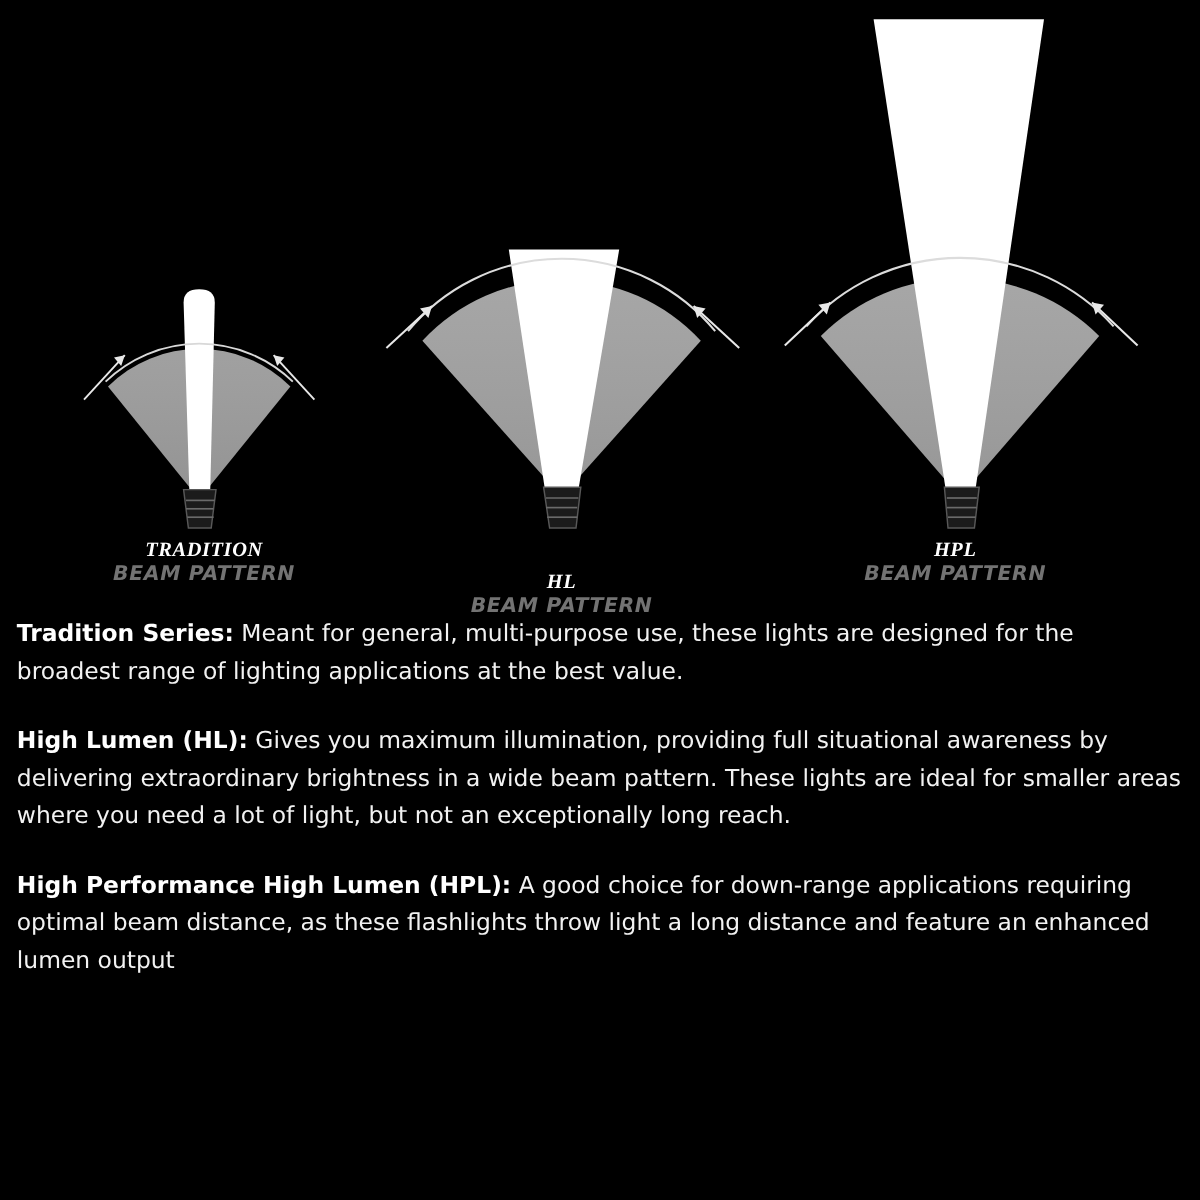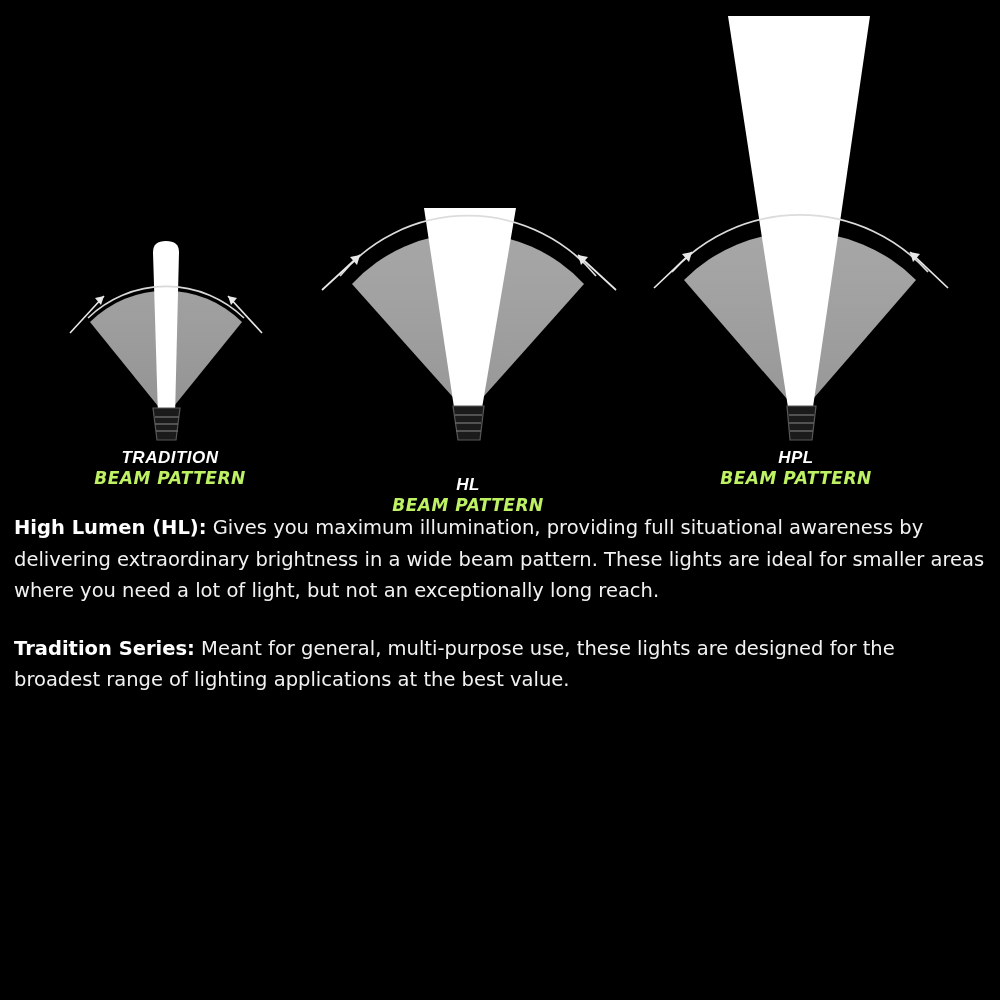--- a/index.html
+++ b/index.html
@@ -24,35 +24,35 @@
     height: 500px;
   }
 
   .beam-label {
     position: absolute;
     text-align: center;
     line-height: 1.18;
     white-space: nowrap;
   }
   .beam-label .series {
-    font-family: Liberation Sans, sans-serif;
+    font-family: Liberation Serif, serif;
     font-weight: bold;
     font-style: italic;
     font-size: 17px;
     letter-spacing: 0.5px;
     color: #ffffff;
     display: block;
   }
   .beam-label .pattern {
     font-family: "DejaVu Sans", sans-serif;
     font-weight: bold;
     font-style: italic;
     font-size: 17px;
     letter-spacing: 0.5px;
-    color: #bef264;
+    color: #737373;
     display: block;
   }
 
   #label-tradition { left: 80px; top: 448px; width: 180px; }
   #label-hl        { left: 378px; top: 448px; width: 180px; margin-top: 27px; }
   #label-hpl       { left: 706px; top: 448px; width: 180px; }
 
   #description {
     position: absolute;
     left: 0;
@@ -164,18 +164,21 @@
   <span class="pattern">BEAM PATTERN</span>
 </div>
 
 <div class="beam-label" id="label-hpl">
   <span class="series">HPL</span>
   <span class="pattern">BEAM PATTERN</span>
 </div>
 
 <div id="description">
   <p class="para">
+    <span class="lead">Tradition Series:</span><span> Meant for general, multi-purpose use, these lights are designed for the broadest range of lighting applications at the best value.</span>
+  </p>
+  <p class="para">
     <span class="lead">High Lumen (HL):</span><span> Gives you maximum illumination, providing full situational awareness by delivering extraordinary brightness in a wide beam pattern. These lights are ideal for smaller areas where you need a lot of light, but not an exceptionally long reach.</span>
   </p>
   <p class="para">
-    <span class="lead">Tradition Series:</span><span> Meant for general, multi-purpose use, these lights are designed for the broadest range of lighting applications at the best value.</span>
+    <span class="lead">High Performance High Lumen (HPL):</span><span> A good choice for down-range applications requiring optimal beam distance, as these flashlights throw light a long distance and feature an enhanced lumen output</span>
   </p>
 </div>
 
 </body></html>

